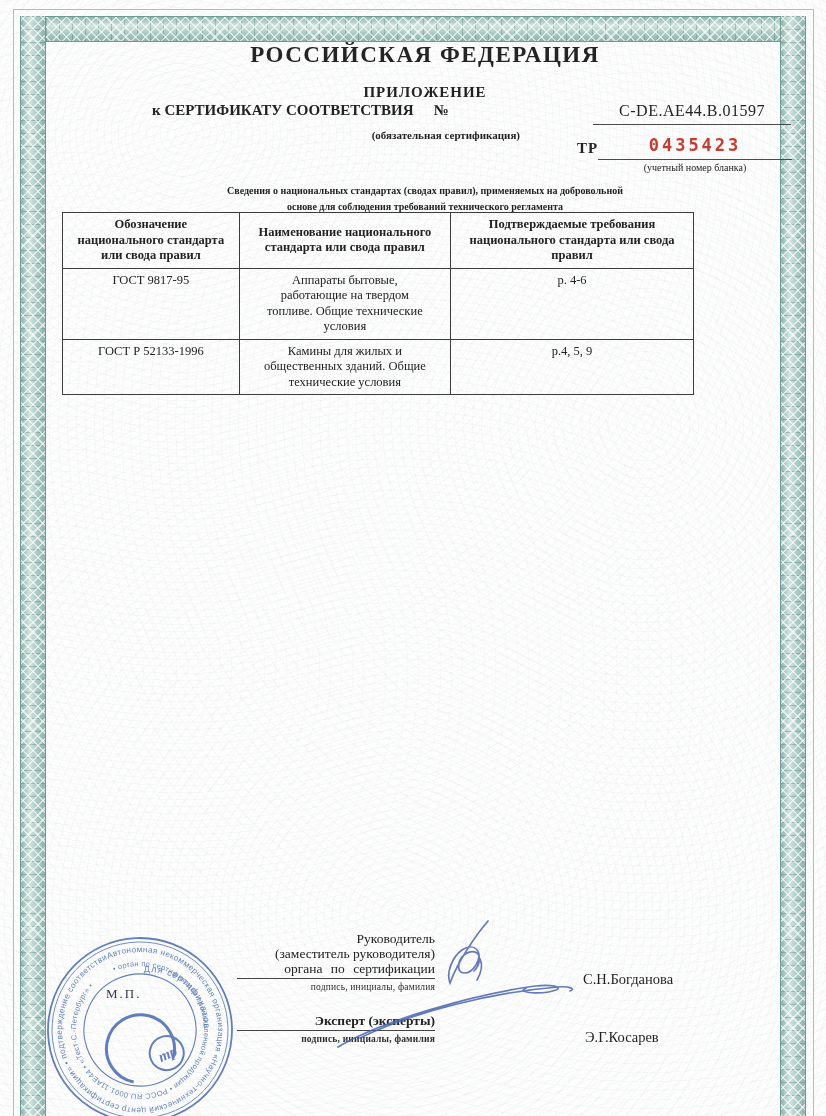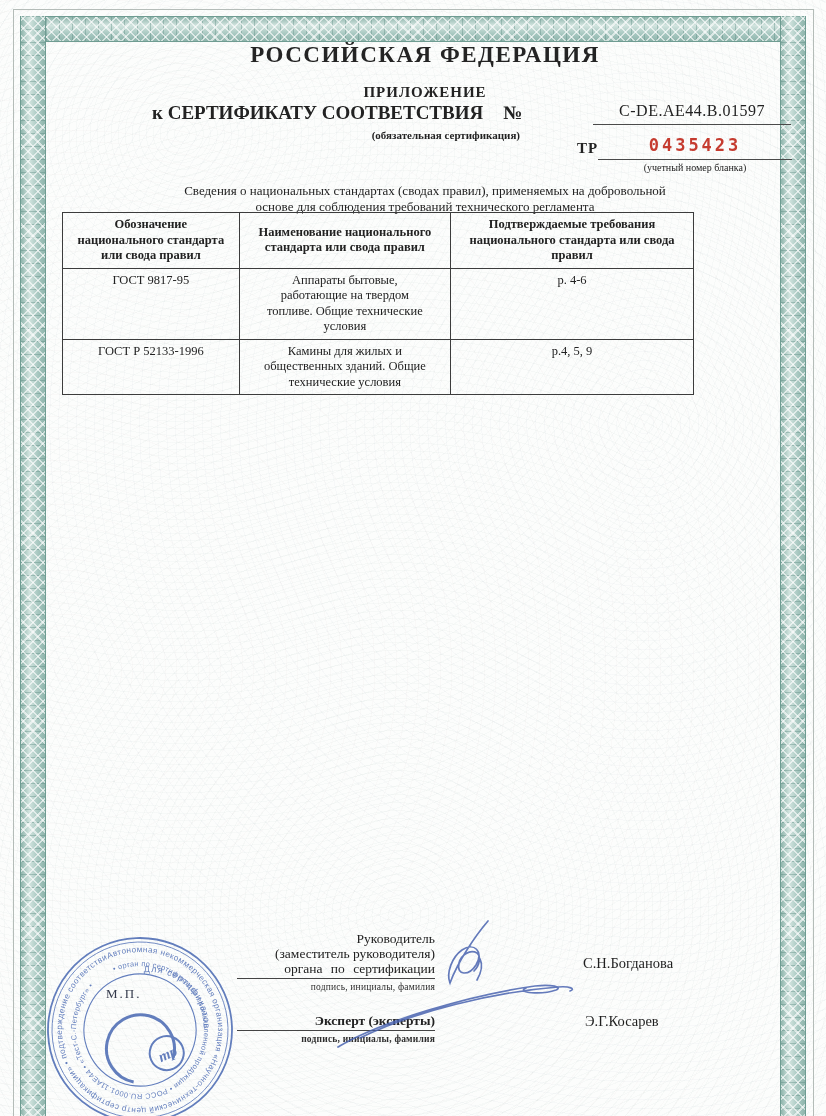--- a/index.html
+++ b/index.html
@@ -34,49 +34,49 @@
       repeating-linear-gradient(-45deg, rgba(255,255,255,.6) 0 1.5px, transparent 1.5px 7px),
       repeating-linear-gradient(180deg, rgba(79,128,119,.35) 0 1px, transparent 1px 13px),
       linear-gradient(90deg,#8fb5ac,#d2e4df 35%,#a8c8c1 70%,#8fb5ac);
   }
   .band-left{left:20px;}
   .band-right{right:20px;}
 
   .t-center{position:absolute;left:60px;right:36px;text-align:center;}
   .country{top:42px;font-size:23px;font-weight:bold;letter-spacing:1.5px;color:#242424;}
   .doctype{top:84px;font-size:15px;font-weight:bold;letter-spacing:1px;}
-  .certrow{position:absolute;left:152px;top:102px;font-size:19px;font-weight:bold;white-space:nowrap;}
+  .certrow{position:absolute;left:152px;top:102px;font-size:15px;font-weight:bold;white-space:nowrap;}
   .numsign{margin-left:20px;}
   .certnum{position:absolute;left:593px;top:102px;width:198px;height:22px;text-align:center;
     border-bottom:1px solid #4a4a4a;font-size:16px;letter-spacing:.5px;}
   .certsub{position:absolute;left:100px;top:129px;width:420px;text-align:right;
     font-size:11px;font-weight:bold;}
   .trlabel{position:absolute;left:577px;top:140px;font-size:15px;font-weight:bold;letter-spacing:1px;}
   .blanknum{position:absolute;left:598px;top:135px;width:194px;height:24px;text-align:center;
     border-bottom:1px solid #4a4a4a;font-family:"DejaVu Sans Mono",monospace;
     font-size:17px;font-weight:bold;letter-spacing:3px;color:#c53b2f;}
   .blankcap{position:absolute;left:598px;top:162px;width:194px;text-align:center;font-size:10px;}
-  .intro{top:183px;font-size:13px;font-weight:normal;line-height:16px;}
+  .intro{top:183px;font-size:10px;font-weight:bold;line-height:16px;}
 
   table.std{position:absolute;left:62px;top:212px;width:632px;border-collapse:collapse;
     font-size:12.5px;line-height:15.5px;}
   table.std th,table.std td{border:1.4px solid #3c3c3c;padding:4px 24px;vertical-align:top;text-align:center;}
   table.std th{font-weight:bold;text-align:center;vertical-align:middle;height:46px;padding:4px 10px;}
   .c1{width:28%;}.c2{width:33.5%;}.c3{width:38.5%;}
   table.std td{height:auto;}
   tr.r1 td{height:54px;}
   tr.r2 td{height:36px;}
 
   .sig-label{position:absolute;left:237px;width:198px;font-size:13.5px;line-height:15px;text-align:right;}
   .head-block{top:931px;}
   .expert-block{top:1013px;font-weight:bold;}
   .just{word-spacing:5px;}
   .sig-line{border-top:1px solid #444;margin-top:2px;}
   .sig-cap{font-size:9.5px;letter-spacing:.2px;margin-top:1px;color:#2d2d2d;}
-  .sig-name{position:absolute;font-size:14.5px;color:#1f1f1f;}
+  .sig-name{position:absolute;font-size:14.5px;color:#1f1f1f;margin-top:16px;}
   .name-head{left:583px;top:955px;}
   .name-expert{left:585px;top:1013px;}
   .mp{position:absolute;left:106px;top:986px;font-size:13px;letter-spacing:2px;color:#33394a;}
 
   .ink{position:absolute;left:330px;top:913px;width:270px;height:145px;}
   .stamp{position:absolute;left:43px;top:933px;width:194px;height:194px;opacity:.8;}
 </style>
 </head>
 <body>
 

